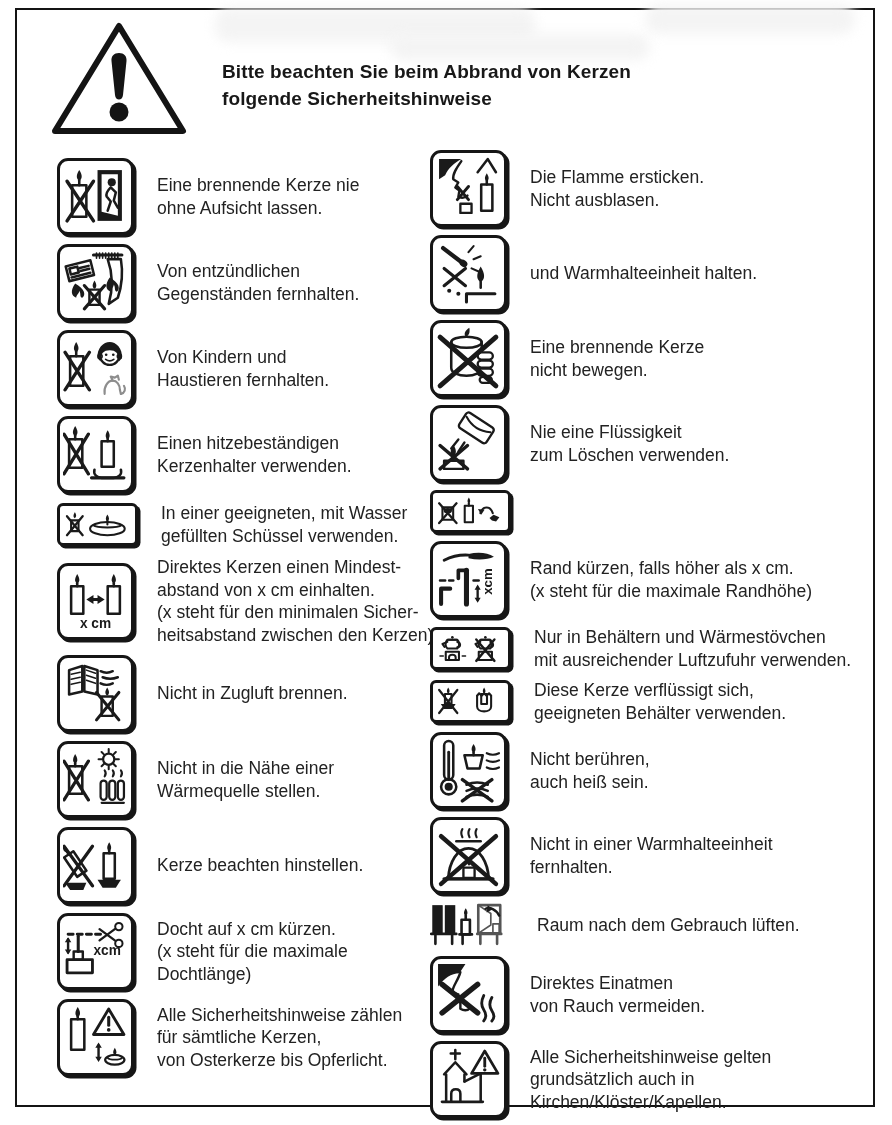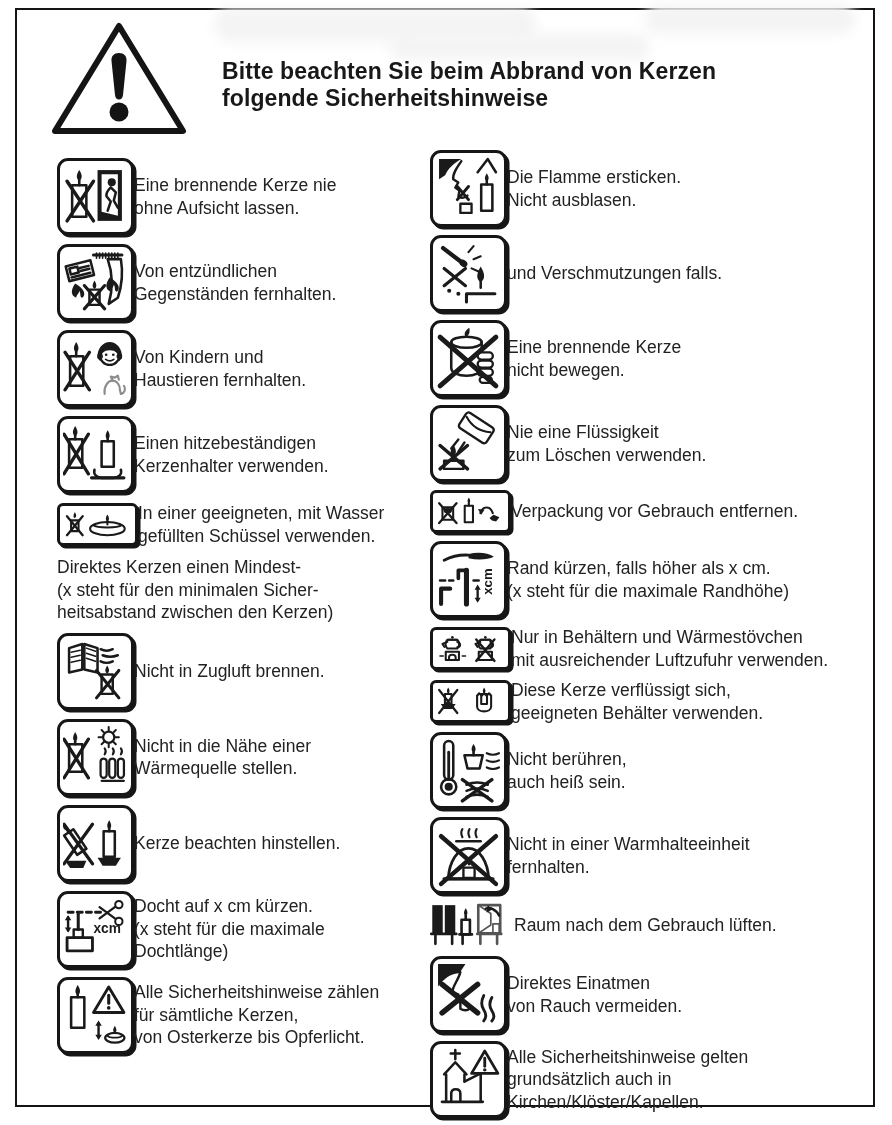--- a/index.html
+++ b/index.html
@@ -8,37 +8,37 @@
     font-family:"Liberation Sans","DejaVu Sans",sans-serif;color:#1a1a1a;
     overflow:hidden;
   }
   .page-frame{
     position:absolute;left:15px;top:8px;width:856px;height:1095px;
     border:2.5px solid #141414;background:#fff;
   }
   .smudge{position:absolute;background:#f4f4f4;filter:blur(6px);border-radius:14px;}
   .header{position:absolute;left:48px;top:20px;display:flex;align-items:flex-start;}
   .tri{width:142px;height:118px;flex:0 0 auto;}
-  .title{margin-left:32px;margin-top:38px;font-weight:bold;font-size:23px;line-height:27px;letter-spacing:.1px;color:#181818;}
+  .title{margin-left:32px;margin-top:38px;font-weight:bold;font-size:19px;line-height:27px;letter-spacing:.1px;color:#181818;}
   .col{position:absolute;}
   .col-left{left:57px;top:158px;width:366px;}
   .col-right{left:430px;top:150px;width:434px;}
   .row{display:flex;align-items:center;margin-bottom:9px;}
   .col-right .row{margin-bottom:8px;}
   .pic{
     flex:0 0 auto;box-sizing:border-box;background:#fff;
     border:3.5px solid #161616;border-radius:11px;
     box-shadow:2.5px 2.5px 0 0 #161616;
     display:flex;align-items:center;justify-content:center;
   }
   .pic.square{width:77px;height:77px;padding:3px;}
   .pic.wide{width:81px;height:43px;border-radius:6px;border-width:3px;padding:2px;}
   .pic.plain{width:84px;height:46px;border:none;box-shadow:none;border-radius:0;padding:0;}
   .pic svg{width:100%;height:100%;display:block;}
-  .txt{font-size:17.5px;line-height:22.5px;color:#222;}
+  .txt{margin-left:23px;font-size:17.5px;line-height:22.5px;color:#222;}
   .txt div{white-space:nowrap;}
 </style>
 </head>
 <body>
 
 <div class="page-frame"></div>
 
 <div class="smudge" style="left:215px;top:8px;width:320px;height:34px;"></div>
 <div class="smudge" style="left:390px;top:34px;width:260px;height:26px;"></div>
 <div class="smudge" style="left:645px;top:4px;width:210px;height:30px;"></div>
@@ -163,22 +163,38 @@
             <path d="M35 21c4 3.5 30 3.5 34 0"></path>
           </g>
         </svg>
       </div>
       <div class="txt">
         <div>In einer geeigneten, mit Wasser</div>
         <div>gefüllten Schüssel verwenden.</div>
       </div>
     </div>
     <div class="row">
+      <div class="pic square">
+        <svg viewBox="0 0 64 64">
+          <g fill="none" stroke="#1a1a1a" stroke-width="2.5" stroke-linecap="round" stroke-linejoin="round">
+ <path d="M14 5c-2.8 4.6-2.8 7.8 0 9.6 2.8-1.8 2.8-5 0-9.6z" fill="#1a1a1a" stroke="none"></path>
+            <line x1="14" y1="14" x2="14" y2="17"></line>
+            <rect x="8" y="17" width="12" height="27"></rect>
+ <path d="M50 5c-2.8 4.6-2.8 7.8 0 9.6 2.8-1.8 2.8-5 0-9.6z" fill="#1a1a1a" stroke="none"></path>
+            <line x1="50" y1="14" x2="50" y2="17"></line>
+            <rect x="44" y="17" width="12" height="27"></rect>
+ <path d="M27 30h10" stroke-width="3"></path>
+            <path d="M23 30l7-4.5v9zM41 30l-7-4.5v9z" fill="#1a1a1a" stroke="none"></path>
+ <text x="32" y="58" text-anchor="middle" font-size="13.5" font-weight="bold" fill="#1a1a1a" stroke="none" font-family="Liberation Sans, sans-serif">x cm</text>
+          </g>
+        </svg>
+      </div>
       <div class="txt">
         <div>Direktes Kerzen einen Mindest-</div>
+        <div>abstand von x cm einhalten.</div>
         <div>(x steht für den minimalen Sicher-</div>
         <div>heitsabstand zwischen den Kerzen)</div>
       </div>
     </div>
     <div class="row">
       <div class="pic square">
         <svg viewBox="0 0 64 64">
           <g fill="none" stroke="#1a1a1a" stroke-width="2.5" stroke-linecap="round" stroke-linejoin="round">
  <path d="M6 9 19 5v25L6 33z"></path>
             <path d="M21 5l13 4v24l-13-3z"></path>
@@ -318,21 +334,21 @@
  <path d="M8 27l21 17M29 27 8 44" stroke-width="3.1"></path>
  <circle cx="13" cy="49" r="2" fill="#1a1a1a" stroke="none"></circle>
             <circle cx="22" cy="52" r="2" fill="#1a1a1a" stroke="none"></circle>
  <path d="M44 25c-4.5 7.2-4.5 12.6 0 15.6 4.5-3 4.5-8.4 0-15.6z" fill="#1a1a1a" stroke="none"></path>
  <line x1="44" y1="40" x2="44" y2="46"></line>
  <path d="M30 60v-8h28" stroke-width="3"></path>
           </g>
         </svg>
       </div>
       <div class="txt">
-        <div>und Verschmutzungen falls.</div>
+        <div>und Warmhalteeinheit halten.</div>
       </div>
     </div>
     <div class="row">
       <div class="pic square">
         <svg viewBox="0 0 64 64">
           <g fill="none" stroke="#1a1a1a" stroke-width="2.5" stroke-linecap="round" stroke-linejoin="round">
  <g transform="rotate(24 30 8)">
               <path d="M30 1c-2.8 4.4-2.8 7.6 0 9.4 2.8-1.8 2.8-5 0-9.4z" fill="#1a1a1a" stroke="none"></path>
             </g>
  <ellipse cx="30" cy="16" rx="15" ry="5.5"></ellipse>
@@ -381,23 +397,20 @@
             <ellipse cx="12.5" cy="19" rx="5" ry="3.3" fill="#1a1a1a" stroke="none"></ellipse>
  <path d="M2 10l21 24M23 10 2 34" stroke-width="2.8"></path>
  <path d="M38 3c-2.2 3.4-2.2 5.8 0 7.2 2.2-1.4 2.2-3.8 0-7.2z" fill="#1a1a1a" stroke="none"></path>
  <line x1="38" y1="10" x2="38" y2="13"></line>
             <rect x="33" y="13" width="10" height="20"></rect>
  <path d="M52 22c3-9 12-9 15 0" stroke-width="2.5"></path>
             <path d="M53 24l-4-7 8 1z" fill="#1a1a1a" stroke="none"></path>
  <path d="M63 28l5-4 7 3-4 5-5-1z" fill="#1a1a1a" stroke="none"></path>
           </g>
         </svg>
-      </div>
-      <div class="txt">
-        <div>Verpackung vor Gebrauch entfernen.</div>
       </div>
     </div>
     <div class="row">
       <div class="pic square">
         <svg viewBox="0 0 64 64">
           <g fill="none" stroke="#1a1a1a" stroke-width="2.5" stroke-linecap="round" stroke-linejoin="round">
  <path d="M32 7c9-2.5 19-1.5 25 2.5-6 3-16 3.5-25 1.5z" fill="#1a1a1a" stroke="none"></path>
  <path d="M8 13c8-4 16-5.5 24-5" stroke-width="2.8"></path>
  <path d="M5 56V41h9" stroke-width="4"></path>
  <path d="M30 23v33" stroke-width="5"></path>

